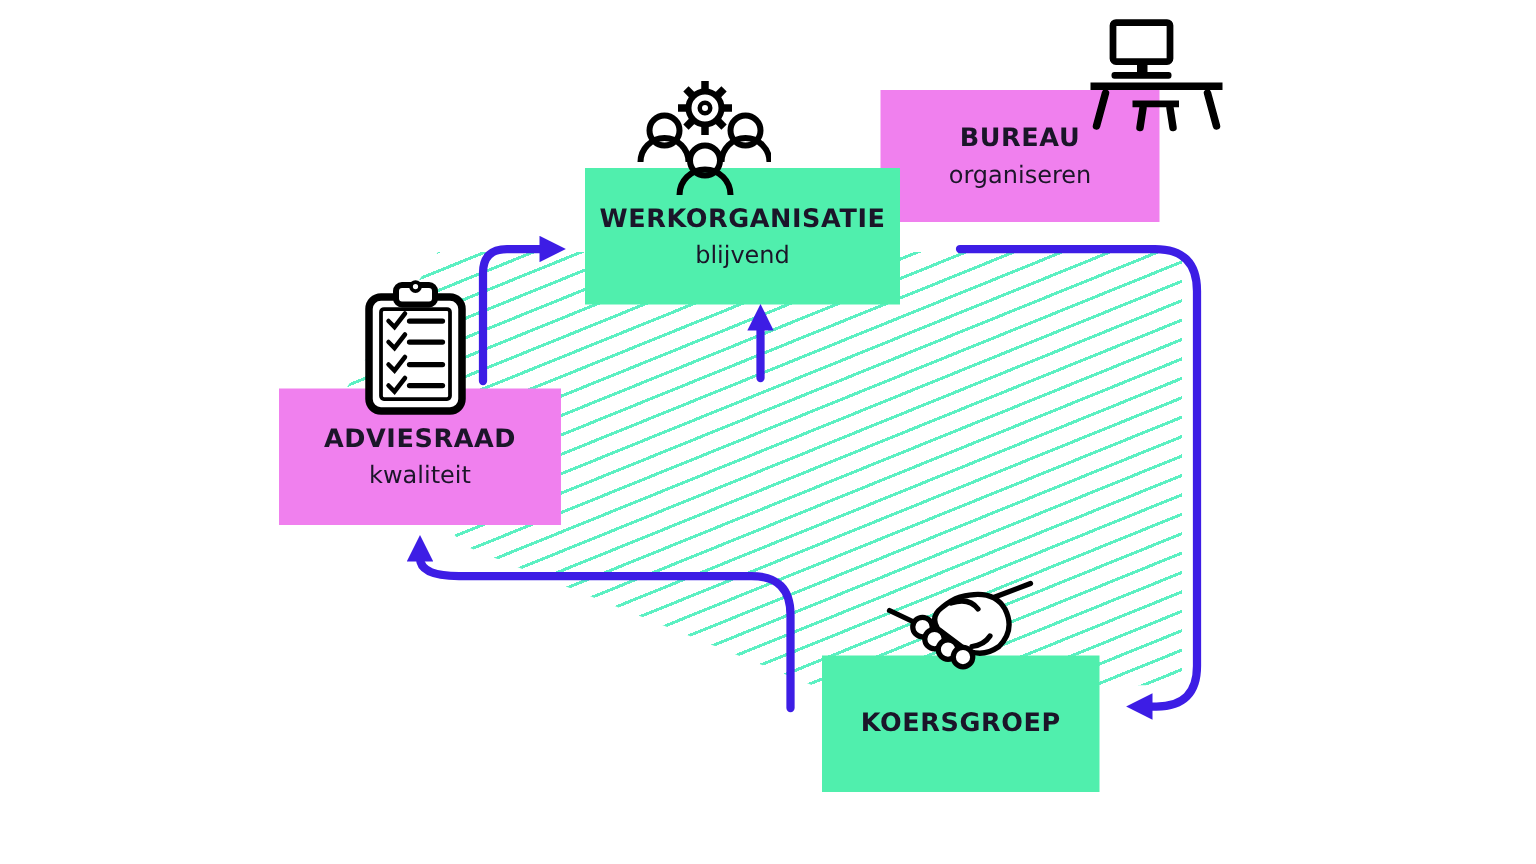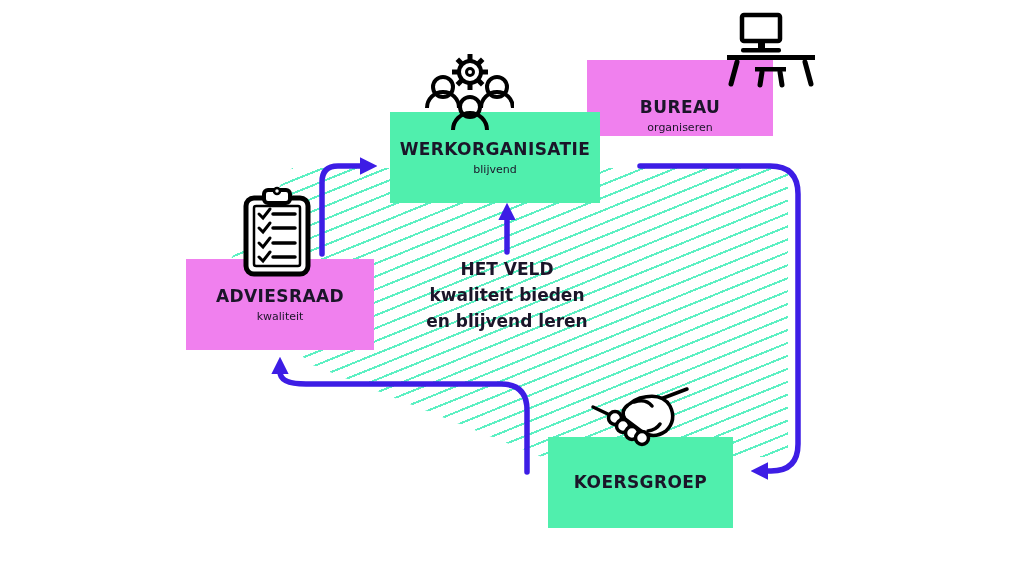--- a/index.html
+++ b/index.html
@@ -17,25 +17,25 @@
   .hatch{
     position:absolute;left:0;top:0;width:1024px;height:576px;z-index:1;
     background:repeating-linear-gradient(158deg,var(--hatch) 0 2px,transparent 2px 12px);
     clip-path:polygon(292px 168px,788px 168px,788px 457px,542px 457px,310px 364px,222px 272px);
   }
   .box{
     position:absolute;display:flex;flex-direction:column;align-items:center;justify-content:center;
     text-align:center;line-height:1.45;
   }
   .box .title{font-size:17px;font-weight:600;letter-spacing:.4px;}
-  .box .sub{font-size:11px;font-weight:400;}
+  .box .sub{font-size:16px;font-weight:400;}
   .green{background:var(--green);}
   .pink{background:var(--pink);}
   #box-werk{left:390px;top:112px;width:210px;height:91px;z-index:3;}
-  #box-bureau{left:587px;top:60px;width:186px;height:76px;z-index:2;justify-content:flex-end;}
+  #box-bureau{left:587px;top:60px;width:186px;height:88px;z-index:2;}
   #box-advies{left:186px;top:259px;width:188px;height:91px;z-index:2;}
   #box-koers{left:548px;top:437px;width:185px;height:91px;z-index:2;}
   .center-label{
     position:absolute;left:397px;top:256px;width:220px;z-index:3;text-align:center;
     font-weight:700;font-size:17px;line-height:26px;
   }
   svg.overlay{position:absolute;left:0;top:0;z-index:4;}
   svg.icon{position:absolute;z-index:5;}
   #icon-team{left:422px;top:48px;}
   #icon-desk{left:725px;top:10px;}
@@ -75,25 +75,20 @@
 
   <div class="box pink" id="box-advies">
     <span class="title">ADVIESRAAD</span>
     <span class="sub">kwaliteit</span>
   </div>
 
   <div class="box green" id="box-koers">
     <span class="title">KOERSGROEP</span>
   </div>
 
-  <div class="center-label">
-    <div>HET VELD</div>
-    <div>kwaliteit bieden</div>
-    <div>en blijvend leren</div>
-  </div>
 
   <svg class="icon" id="icon-team" width="92" height="84" viewBox="0 0 92 84">
     <g fill="none" stroke="#000" stroke-width="4">
       <g stroke-width="5">
         <line x1="48" y1="6" x2="48" y2="12"></line>
         <line x1="48" y1="36" x2="48" y2="42"></line>
         <line x1="30" y1="24" x2="36" y2="24"></line>
         <line x1="60" y1="24" x2="66" y2="24"></line>
         <line x1="35.3" y1="11.3" x2="39.5" y2="15.5"></line>
         <line x1="56.5" y1="32.5" x2="60.7" y2="36.7"></line>

